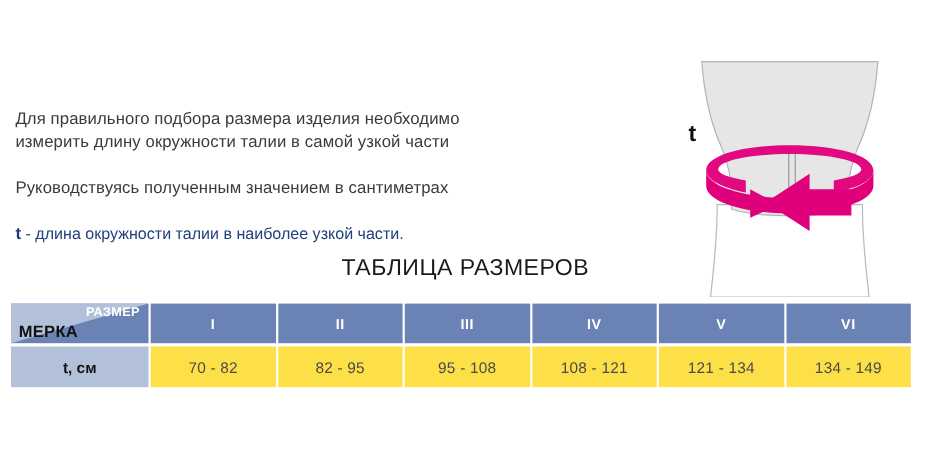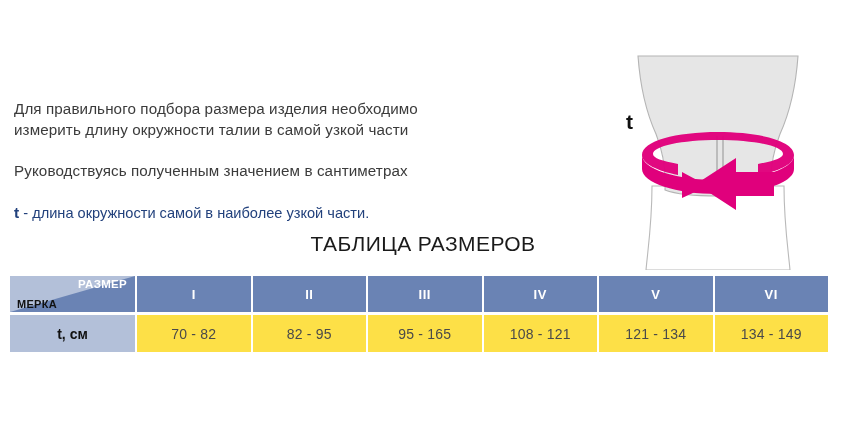--- a/index.html
+++ b/index.html
@@ -111,21 +111,21 @@
     top: 2px;
     font-size: 11.5px;
     font-weight: bold;
     color: #ffffff;
     letter-spacing: 0.3px;
   }
   .hdr-corner .lbl-merka {
     position: absolute;
     left: 7px;
     bottom: 2px;
-    font-size: 11px;
+    font-size: 15px;
     font-weight: bold;
     color: #111111;
     letter-spacing: 0.3px;
   }
   .hdr-size {
     background: #6a83b4;
     height: 36px;
     color: #ffffff;
     font-size: 13px;
     font-weight: bold;
@@ -157,21 +157,21 @@
 <body>
 
 <div class="text-col">
   <p class="para">
     <span class="line">Для правильного подбора размера изделия необходимо</span>
     <span class="line">измерить длину окружности талии в самой узкой части</span>
   </p>
   <p class="para">
     <span class="line">Руководствуясь полученным значением в сантиметрах</span>
   </p>
-  <p class="legend"><span class="tmark">t</span><span> - длина окружности самой в наиболее узкой части.</span></p>
+  <p class="legend"><span class="tmark">t</span><span> - длина окружности талии в наиболее узкой части.</span></p>
 </div>
 
 <div class="table-title">ТАБЛИЦА РАЗМЕРОВ</div>
 
 <div class="figure">
   <svg width="256" height="232" viewBox="0 0 256 232">
 
     <path d="M62,148 C62,185 58,210 56,232 L200,232 C198,210 194,185 194,148 Z" fill="#ffffff" stroke="#b9b9b9" stroke-width="1.1"></path>
 
     <path d="M48,18 L208,18 C206,46 200,74 190,96 C182,116 180,132 181,152 C160,160 96,160 75,152 C76,132 74,116 66,96 C56,74 50,46 48,18 Z" fill="#e6e6e6" stroke="#b4b4b4" stroke-width="1.1"></path>
@@ -204,19 +204,19 @@
       <th class="hdr-size">IV</th>
       <th class="hdr-size">V</th>
       <th class="hdr-size">VI</th>
     </tr>
   </thead>
   <tbody>
     <tr>
       <td class="row-label">t, см</td>
       <td class="row-cell">70 - 82</td>
       <td class="row-cell">82 - 95</td>
-      <td class="row-cell">95 - 165</td>
+      <td class="row-cell">95 - 108</td>
       <td class="row-cell">108 - 121</td>
       <td class="row-cell">121 - 134</td>
       <td class="row-cell">134 - 149</td>
     </tr>
   </tbody>
 </table>
 
 </body></html>

